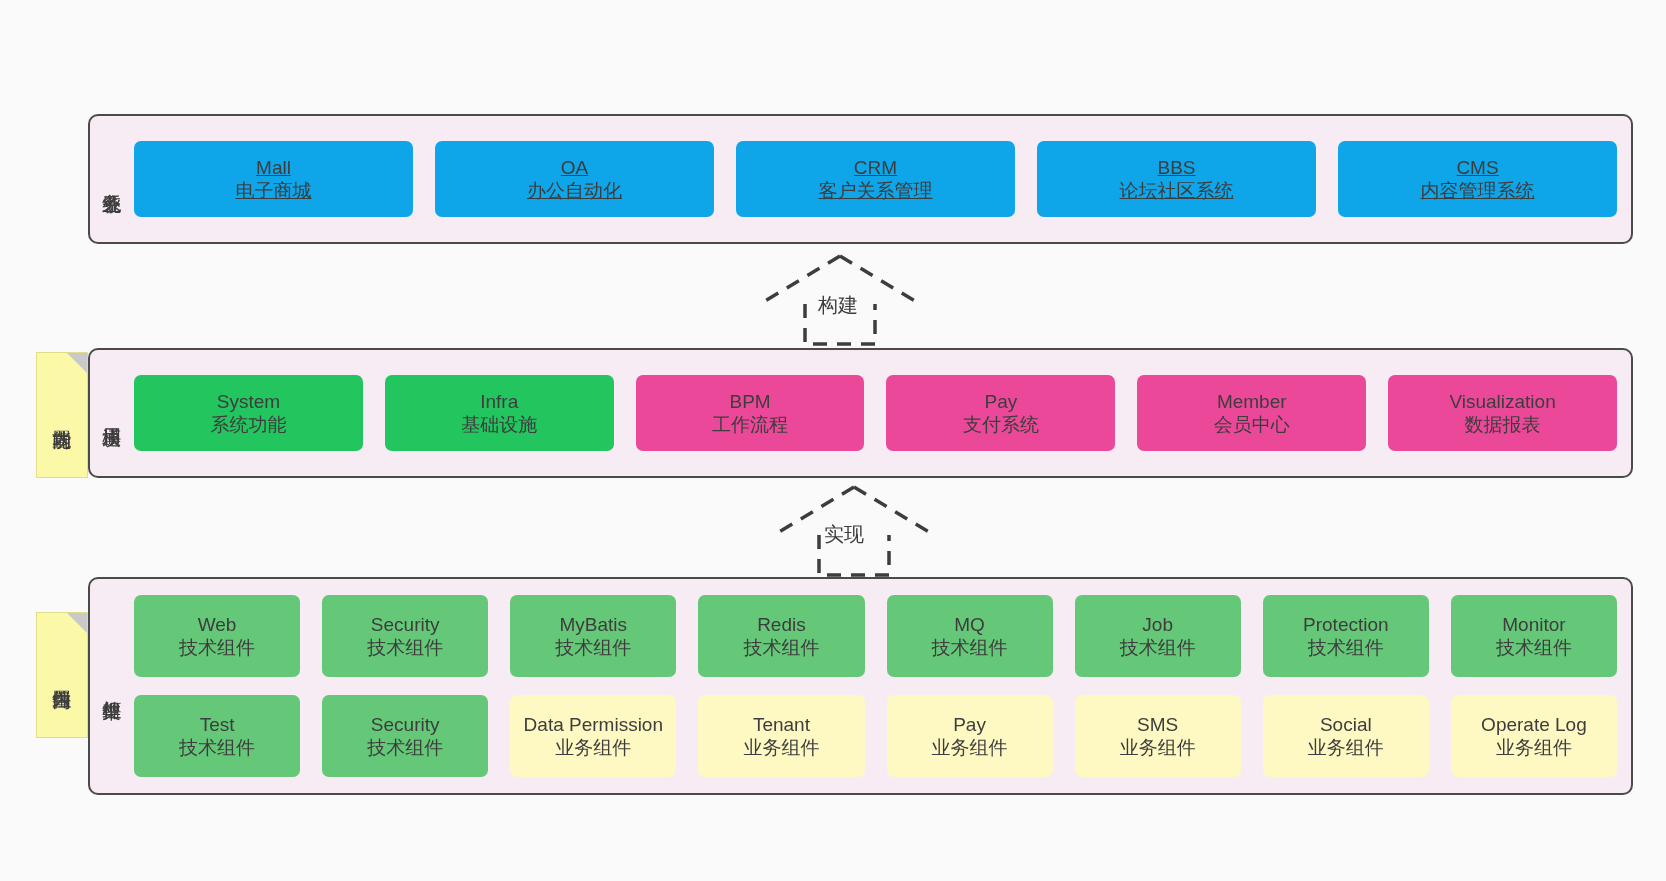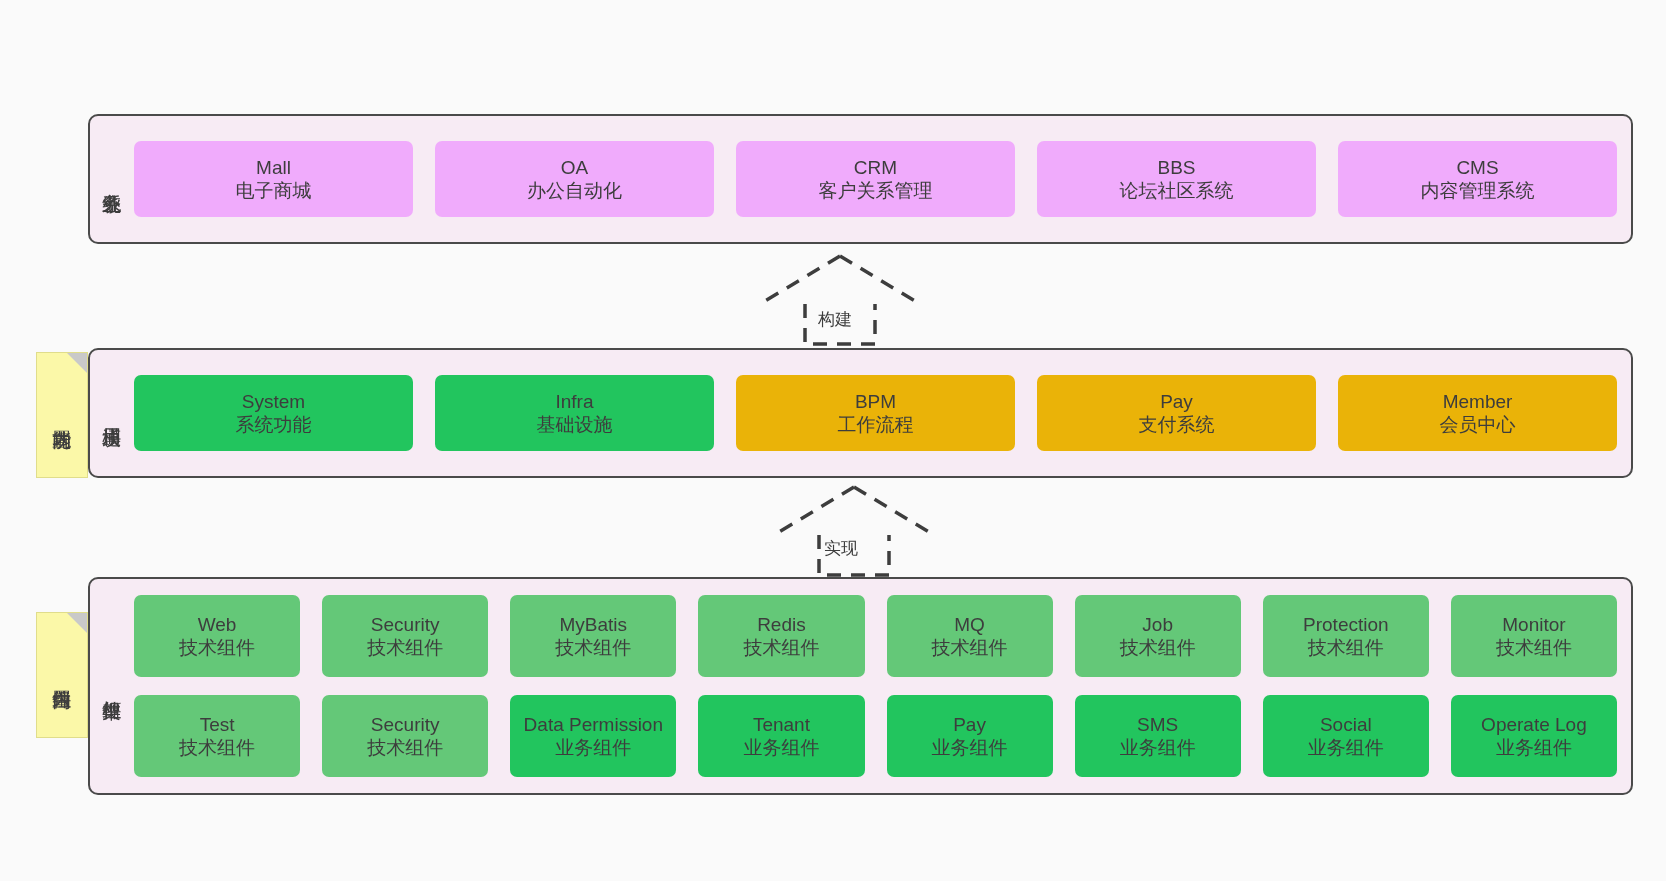--- a/index.html
+++ b/index.html
@@ -60,25 +60,25 @@
     flex-direction:column;
     align-items:center;
     justify-content:center;
     text-align:center;
     box-sizing:border-box;
     padding:6px 8px;
     line-height:1.22;
   }
   .box .t1{font-size:19px;}
   .box .t2{font-size:19px;text-align:center;}
-  .blue{background:#f0abfc;}
+  .blue{background:#0ea5e9;text-decoration:underline;}
   .red{background:#22c55e;}
-  .pink{background:#eab308;}
+  .pink{background:#ec4899;}
   .green{background:#64c878;}
-  .lgreen{background:#22c55e;}
+  .lgreen{background:#fef9c3;}
 
   
   #panel-business{left:88px;top:114px;width:1545px;height:130px;}
   #panel-business .box{height:76px;}
   #panel-common{left:88px;top:348px;width:1545px;height:130px;}
   #panel-common .box{height:76px;}
   #panel-framework{left:88px;top:577px;width:1545px;height:218px;}
   #panel-framework .box{height:82px;}
 
   
@@ -108,26 +108,25 @@
   }
   #note-builtin-function{left:36px;top:352px;height:126px;}
   #note-builtin-component{left:36px;top:612px;height:126px;}
 
   
   .conn{position:absolute;z-index:2;}
   #conn-build{left:750px;top:252px;width:180px;height:96px;}
   #conn-impl{left:764px;top:483px;width:180px;height:96px;}
   .conn-label{
     position:absolute;
-    font-size:17px;
+    font-size:20px;
     color:#3d3d3d;
     background:transparent;
     white-space:nowrap;
     z-index:4;
-    margin-top:16px;
   }
   #label-build{left:818px;top:292px;}
   #label-impl{left:824px;top:521px;}
 </style>
 </head>
 <body>
 
 <div id="canvas">
 
   <div class="panel" id="panel-business">
@@ -182,20 +181,24 @@
           <span class="t2">工作流程</span>
         </div>
         <div class="box pink">
           <span class="t1">Pay</span>
           <span class="t2">支付系统</span>
         </div>
         <div class="box pink">
           <span class="t1">Member</span>
           <span class="t2">会员中心</span>
         </div>
+        <div class="box pink">
+          <span class="t1">Visualization</span>
+          <span class="t2">数据报表</span>
+        </div>
       </div>
     </div>
   </div>
 
   <svg class="conn" id="conn-impl" viewBox="0 0 180 96">
     <path d="M90 4 L170 52 M90 4 L10 52" stroke="#3d3d3d" stroke-width="3.5" fill="none" stroke-dasharray="14,10" stroke-linecap="butt"></path>
     <path d="M55 52 L55 92 L125 92 L125 52" stroke="#3d3d3d" stroke-width="3.5" fill="none" stroke-dasharray="14,10" stroke-linecap="butt"></path>
   </svg>
   <div class="conn-label" id="label-impl">实现</div>
 

